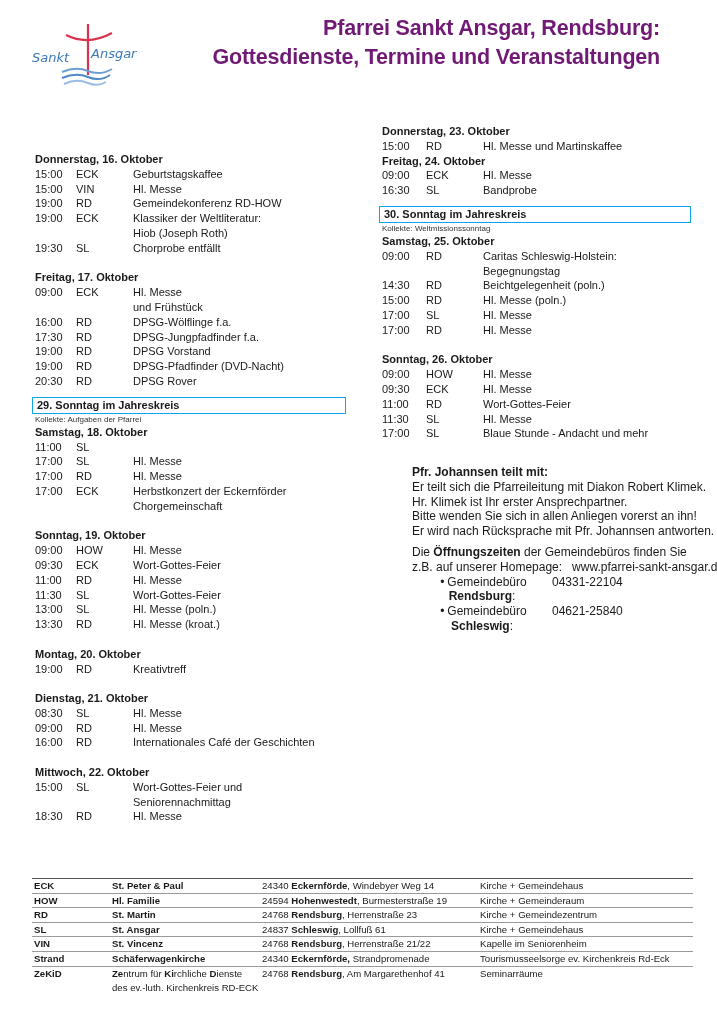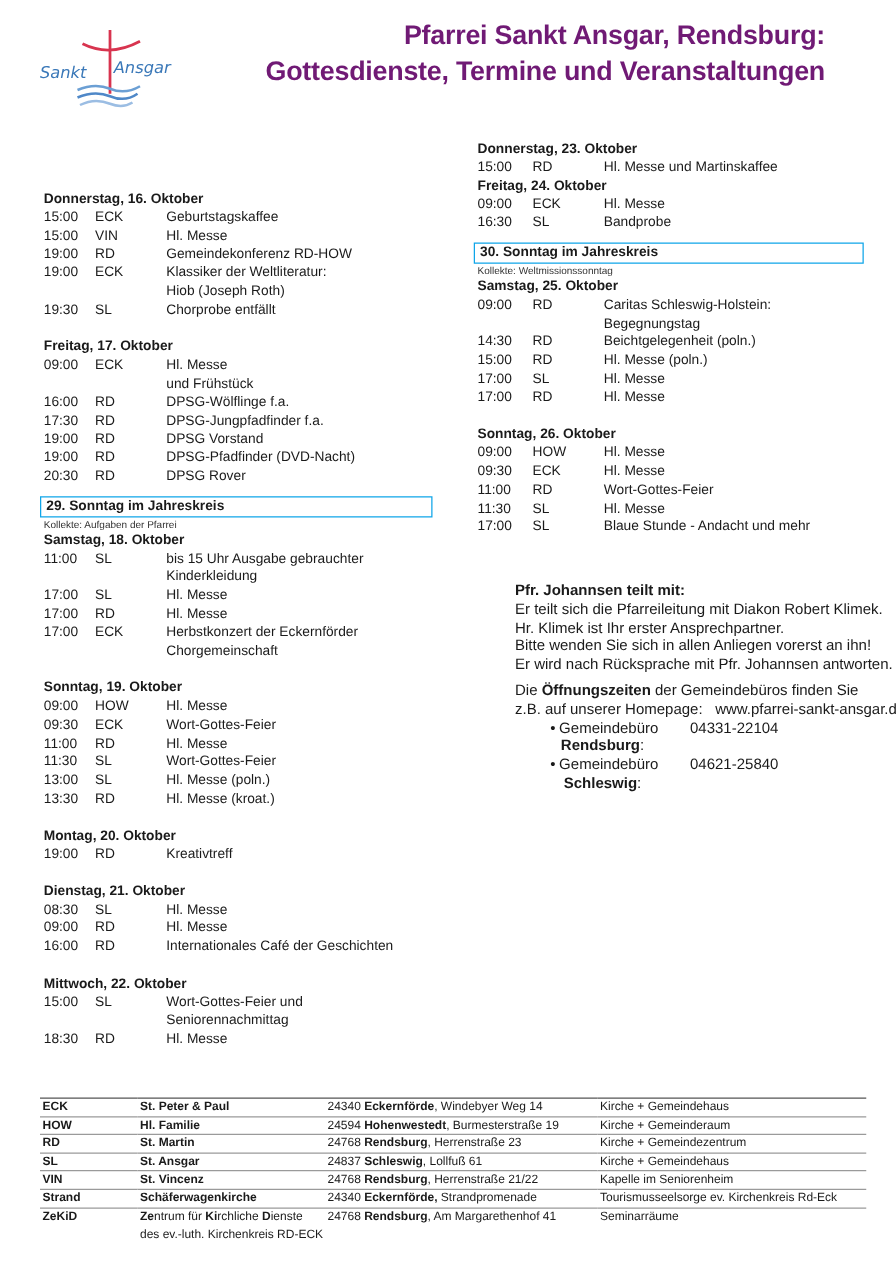--- a/index.html
+++ b/index.html
@@ -3,21 +3,21 @@
 <meta charset="utf-8">
 <style>
   html,body{margin:0;padding:0;background:#fff;}
   body{width:717px;height:1024px;position:relative;overflow:hidden;
        font-family:"Liberation Sans","DejaVu Sans",sans-serif;color:#1a1a1a;}
   .logo{position:absolute;left:26px;top:20px;width:112px;height:76px;}
   .title{position:absolute;left:120px;top:14px;width:540px;text-align:right;
          font-weight:bold;font-size:21.5px;line-height:29px;color:#701a75;letter-spacing:-0.2px;}
   .col{position:absolute;font-size:11px;line-height:14.8px;}
   .col-left{left:35px;top:116px;width:315px;margin-top:36px;}
-  .col-right{left:382px;top:112px;width:312px;}
+  .col-right{left:382px;top:124px;width:312px;}
   .day{font-weight:bold;margin:0;}
   .row{display:flex;}
   .row .t{width:41px;flex:none;}
   .row .l{width:57px;flex:none;}
   .row .e{flex:1;}
   .col-right .row .t{width:44px;}
   .col-right .row .l{width:57px;}
   .gap{height:14.8px;}
   .sunbox{border:1px solid #0ea5e9;font-weight:bold;padding:0 4px;margin-left:-3px;height:15px;line-height:15px;}
   .col-left .sunbox{width:304px;}
@@ -124,21 +124,20 @@
       </div>
   </div>
   <div style="height:8px"></div>
   <div class="sunbox">29. Sonntag im Jahreskreis</div>
   <div class="koll">Kollekte: Aufgaben der Pfarrei</div>
   <div>
     <p class="day">Samstag, 18. Oktober</p>
     <div class="row">
         <span class="t">11:00</span>
         <span class="l">SL</span>
-        <span class="e"><span>bis 15 Uhr Ausgabe gebrauchter</span><br><span>Kinderkleidung</span></span>
       </div>
     <div class="row">
         <span class="t">17:00</span>
         <span class="l">SL</span>
         <span class="e">Hl. Messe</span>
       </div>
     <div class="row">
         <span class="t">17:00</span>
         <span class="l">RD</span>
         <span class="e">Hl. Messe</span>

